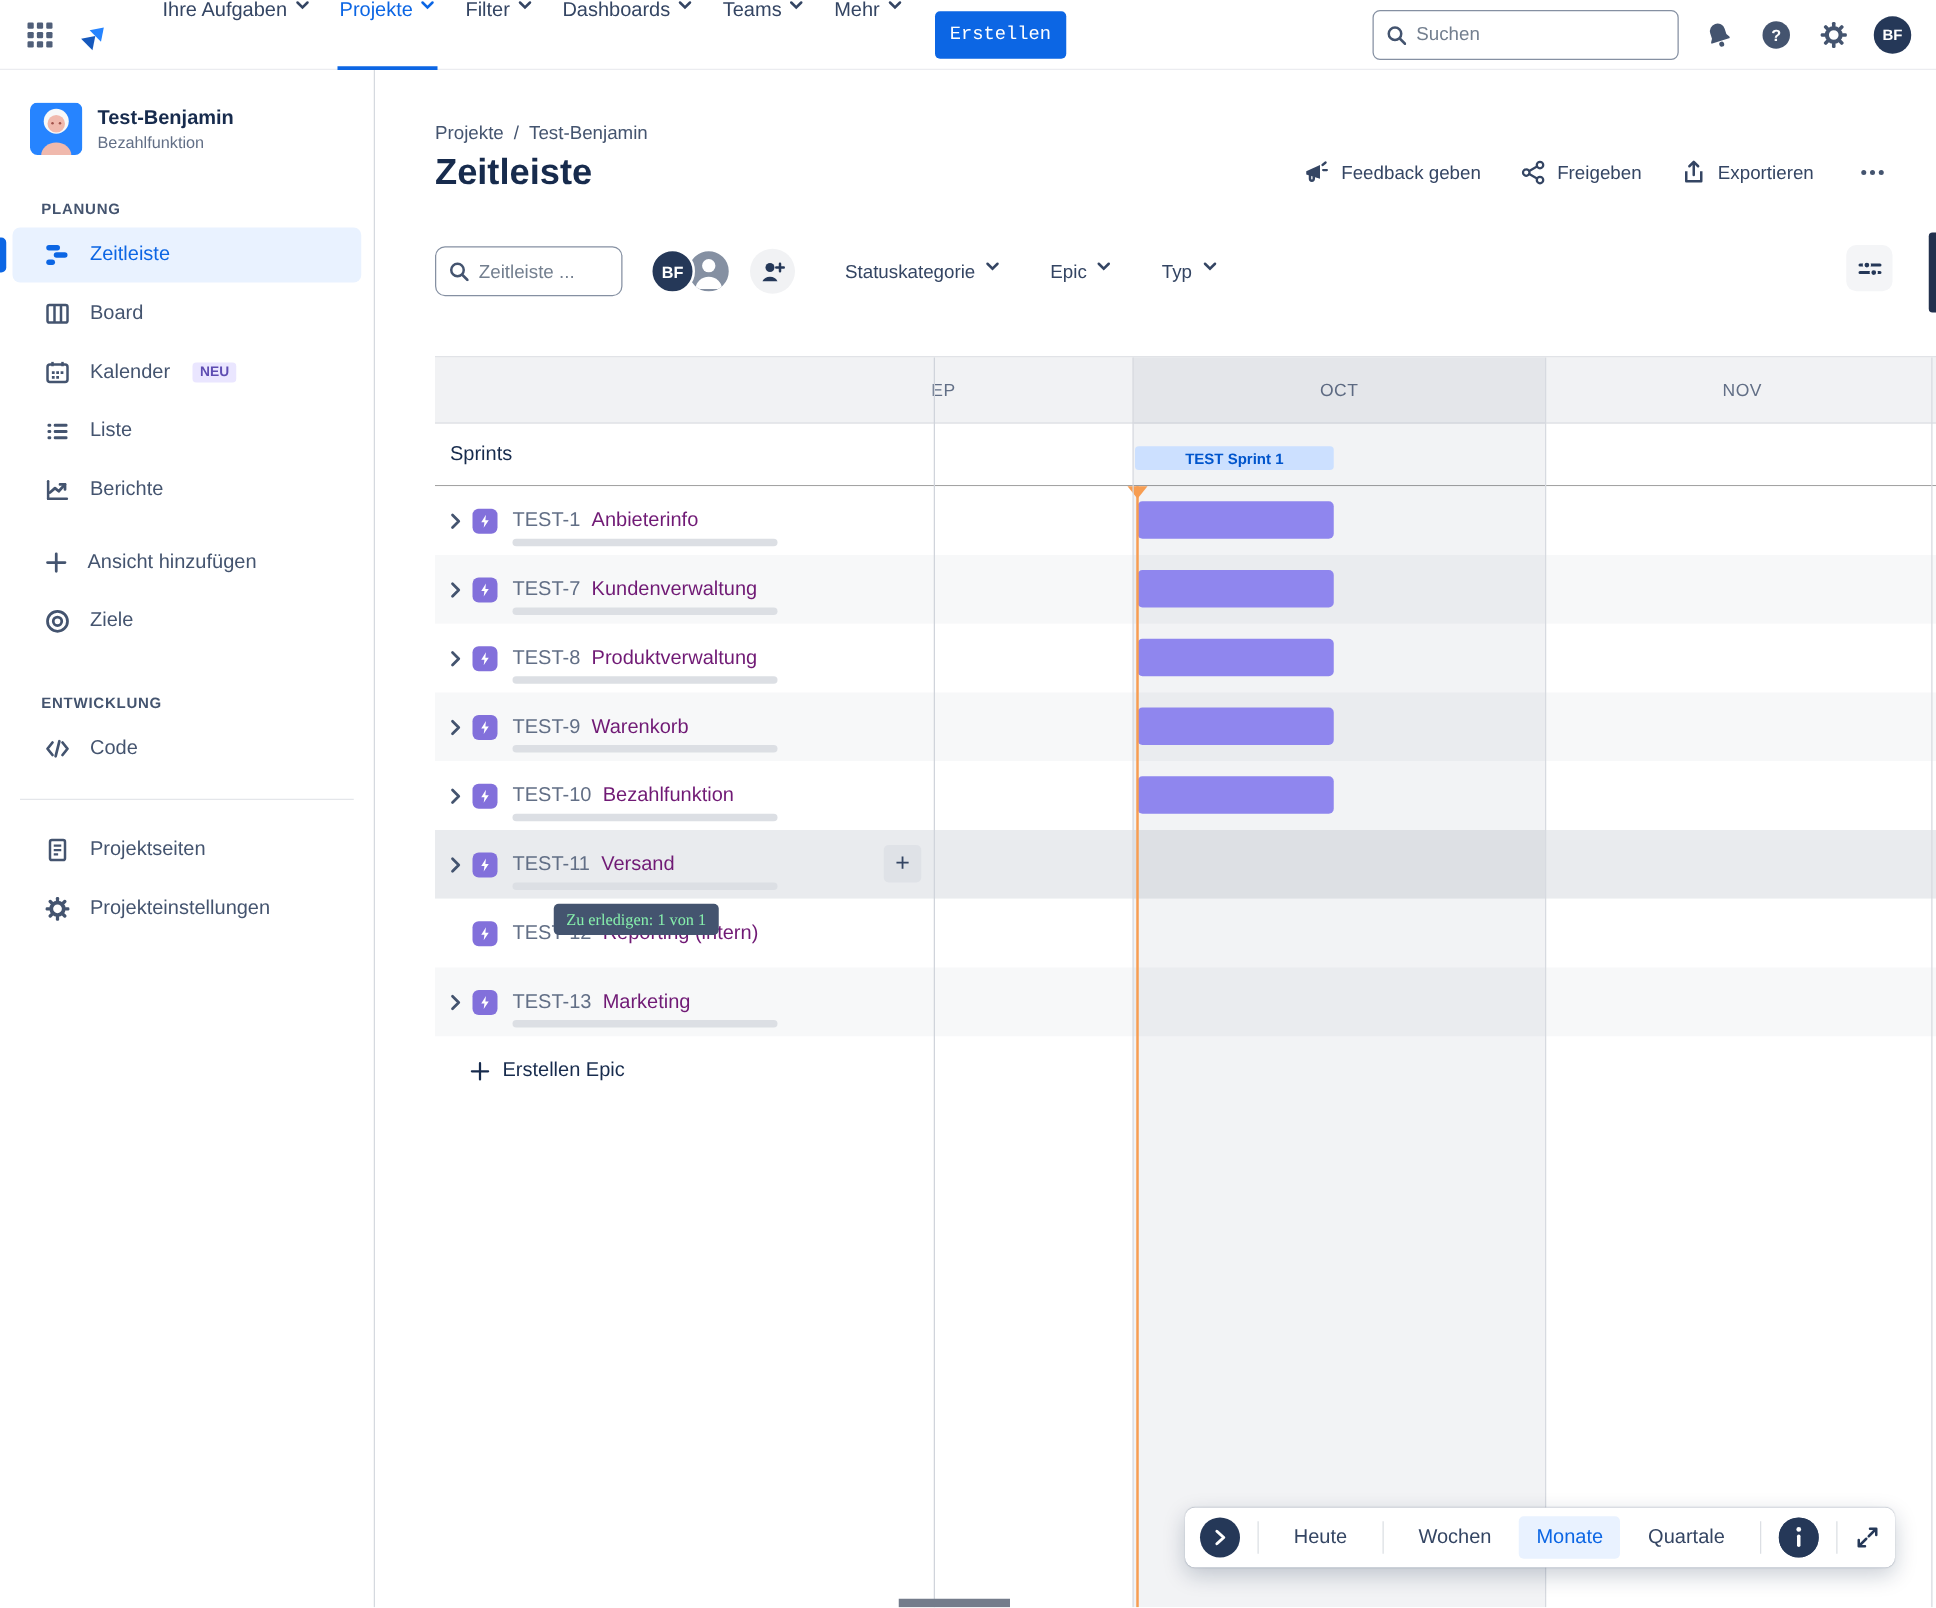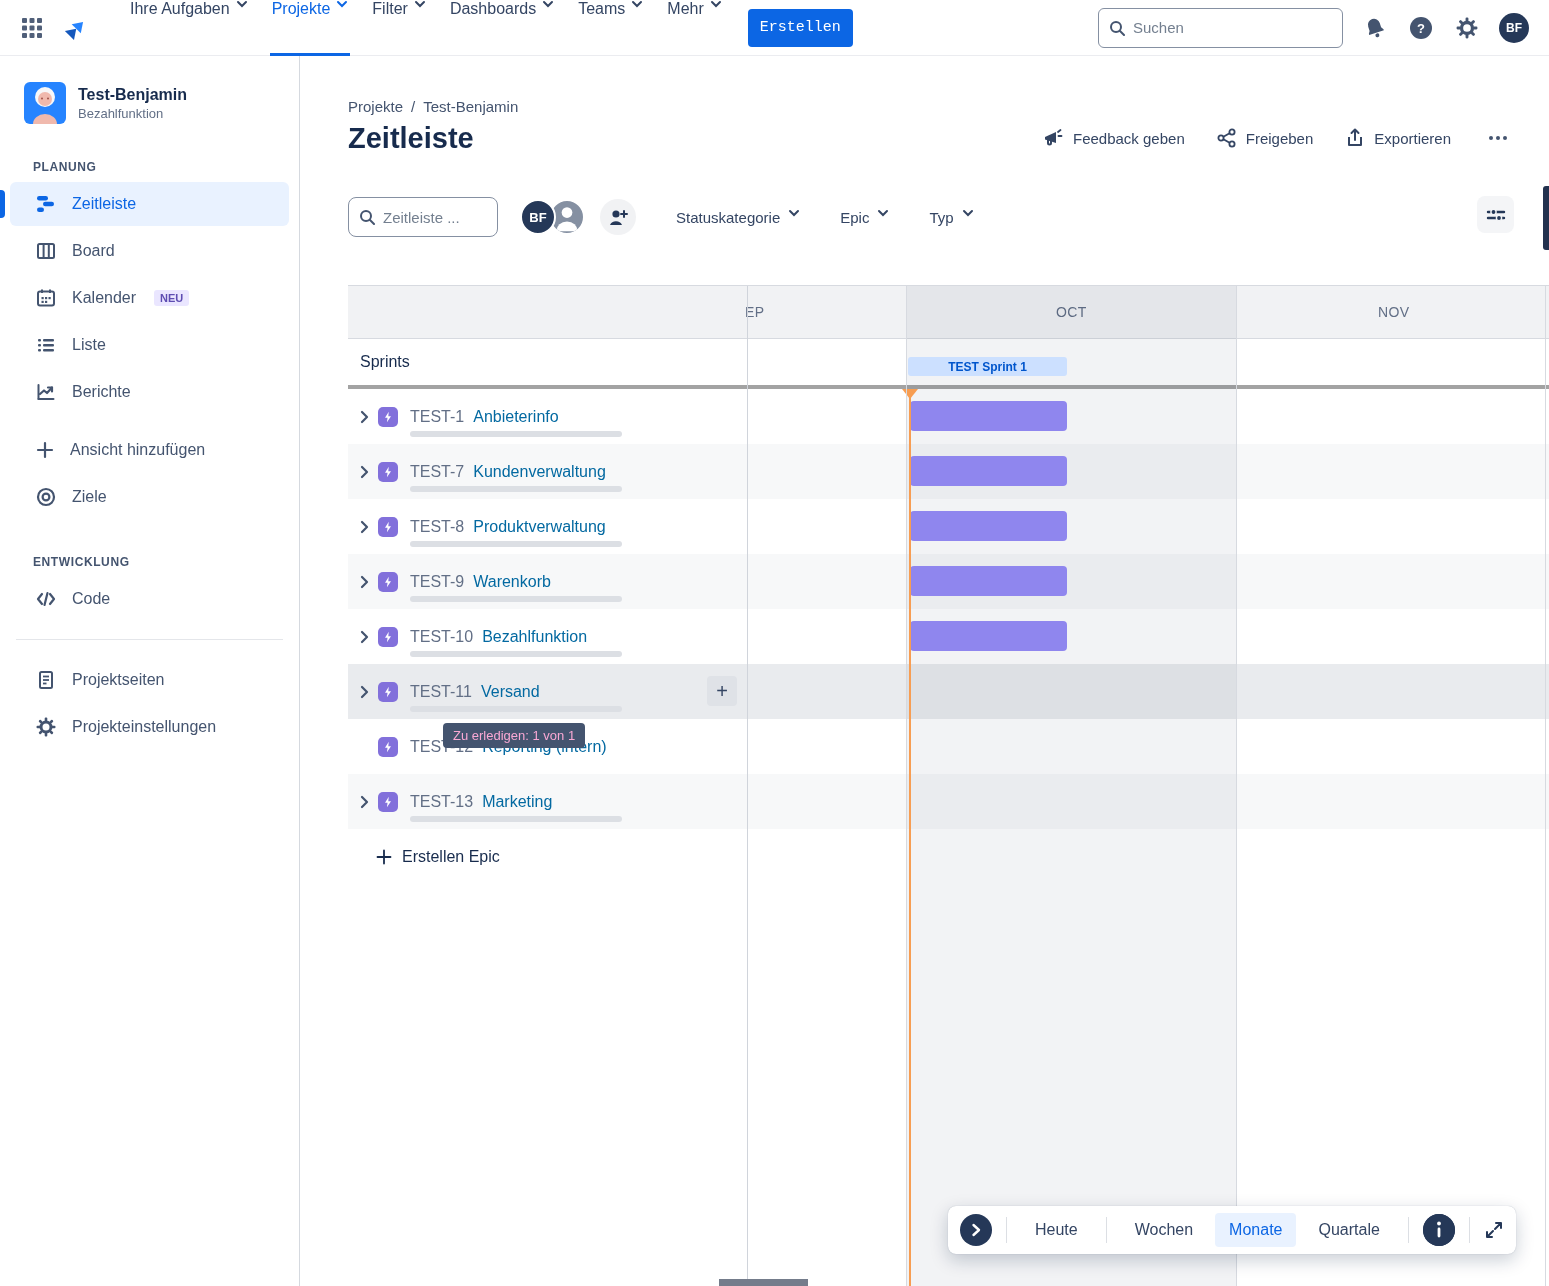--- a/index.html
+++ b/index.html
@@ -76,51 +76,51 @@
                  border-radius:3px 0 0 3px; }
 
   
   .timeline { position:absolute; left:48px; top:229px; right:0; bottom:0; border-top:1px solid #d7dae0; }
   .tl-header { position:relative; height:53px; background:#f1f2f4; border-bottom:1px solid #d7dae0; }
   .month-label { position:absolute; top:18px; font-size:14px; color:#626f86; letter-spacing:.4px; }
   .tl-rows { display:flex; flex-direction:column; position:relative; }
   .tl-row { display:flex; height:55px; background:#fff; position:relative; }
   .tl-row.stripe { background:#f7f8f9; }
   .tl-row.hovered { background:#e9ebee; }
-  .tl-row-sprints { display:flex; height:50px; background:#fff; border-bottom:4px solid #a3a3a3; }
+  .tl-row-sprints { display:flex; height:50px; background:#fff; border-bottom:1px solid #a3a3a3; }
   .tl-left { width:399px; flex:none; position:relative; display:flex; align-items:center; padding-left:9px; }
   .tl-chartcell { flex:1; position:relative; }
   .sprints-label { font-size:16px; color:#172b4d; padding-left:3px; }
   .row-chevron { width:14px; display:flex; justify-content:center; cursor:pointer; flex:none; }
   .row-chevron.empty { visibility:hidden; }
   .epic-icon { width:20px; height:20px; border-radius:5px; background:#8270db; margin-left:7px; flex:none;
                display:flex; align-items:center; justify-content:center; }
   .row-key { font-size:16px; color:#626f86; margin-left:12px; white-space:nowrap; }
-  .row-name { font-size:16px; color:#0369a1; margin-left:9px; white-space:nowrap;text-align:right; }
+  .row-name { font-size:16px; color:#701a75; margin-left:9px; white-space:nowrap;text-align:right; }
   .progress { position:absolute; left:62px; bottom:7px; width:212px; height:6px; border-radius:3px; background:#dcdfe4; }
   .row-plus { position:absolute; right:10px; top:12px; width:30px; height:30px; border-radius:4px; background:#dfe2e7;
               display:flex; align-items:center; justify-content:center; font-size:20px; color:#344563; cursor:pointer; }
   .epic-bar { position:absolute; left:163px; top:12px; width:157px; height:30px; border-radius:4px;
               background:#8f86ee; cursor:pointer; z-index:2; }
   .sprint-chip { position:absolute; left:560px; top:18px; width:159px; height:19px; background:#cce0ff;
                  border-radius:3px; display:flex; align-items:center; justify-content:center; z-index:2;
                  font-size:12px; font-weight:bold; color:#0055cc; cursor:pointer; }
   .create-epic { display:flex; align-items:center; height:55px; background:#fff; }
   .create-epic .inner { display:flex; align-items:center; gap:10px; margin-left:28px; font-size:16px;
                         color:#172b4d; cursor:pointer; }
   .tl-fill { flex:1; background:#fff; }
   
   .col-line { position:absolute; top:0; bottom:0; width:1px; background:#d7dae0; z-index:4; pointer-events:none; }
   .oct-shade { position:absolute; left:558px; width:330px; top:0; bottom:0; background:rgba(23,43,77,0.055);
                z-index:1; pointer-events:none; }
   .today-line { position:absolute; left:561px; top:103px; bottom:0; width:2px; background:#f79d52; z-index:3; }
   .today-tri { position:absolute; left:554px; top:103px; width:0; height:0; z-index:3;
                border-left:8px solid transparent; border-right:8px solid transparent; border-top:10px solid #f79d52; }
   .tooltip { position:absolute; left:95px; top:437px; height:25px; padding:0 10px; background:#44546f;
-             border-radius:4px; color:#f9a8d4; font-size:13px; display:flex; align-items:center; z-index:10; white-space:nowrap; }
+             border-radius:4px; color:#86efac; font-size:13px; display:flex; align-items:center; z-index:10; white-space:nowrap;font-family:Liberation Serif, serif; }
 
   
   .bottombar { position:absolute; left:948px; top:1206px; width:568px; height:48px; background:#fff;
                border-radius:8px; box-shadow:0 6px 18px rgba(9,30,66,.22), 0 0 1px rgba(9,30,66,.3);
                display:flex; align-items:center; padding:0 12px; gap:8px; z-index:50; }
   .bb-circle { width:32px; height:32px; border-radius:50%; background:#253858; display:flex;
                align-items:center; justify-content:center; cursor:pointer; flex:none; }
   .bb-div { width:1px; height:26px; background:#dcdfe4; margin:0 6px; flex:none; }
   .bb-opt { font-size:16px; color:#344563; padding:8px 14px; border-radius:4px; cursor:pointer; white-space:nowrap; }
   .bb-opt.active { background:#e9f2ff; color:#0c66e4; }

